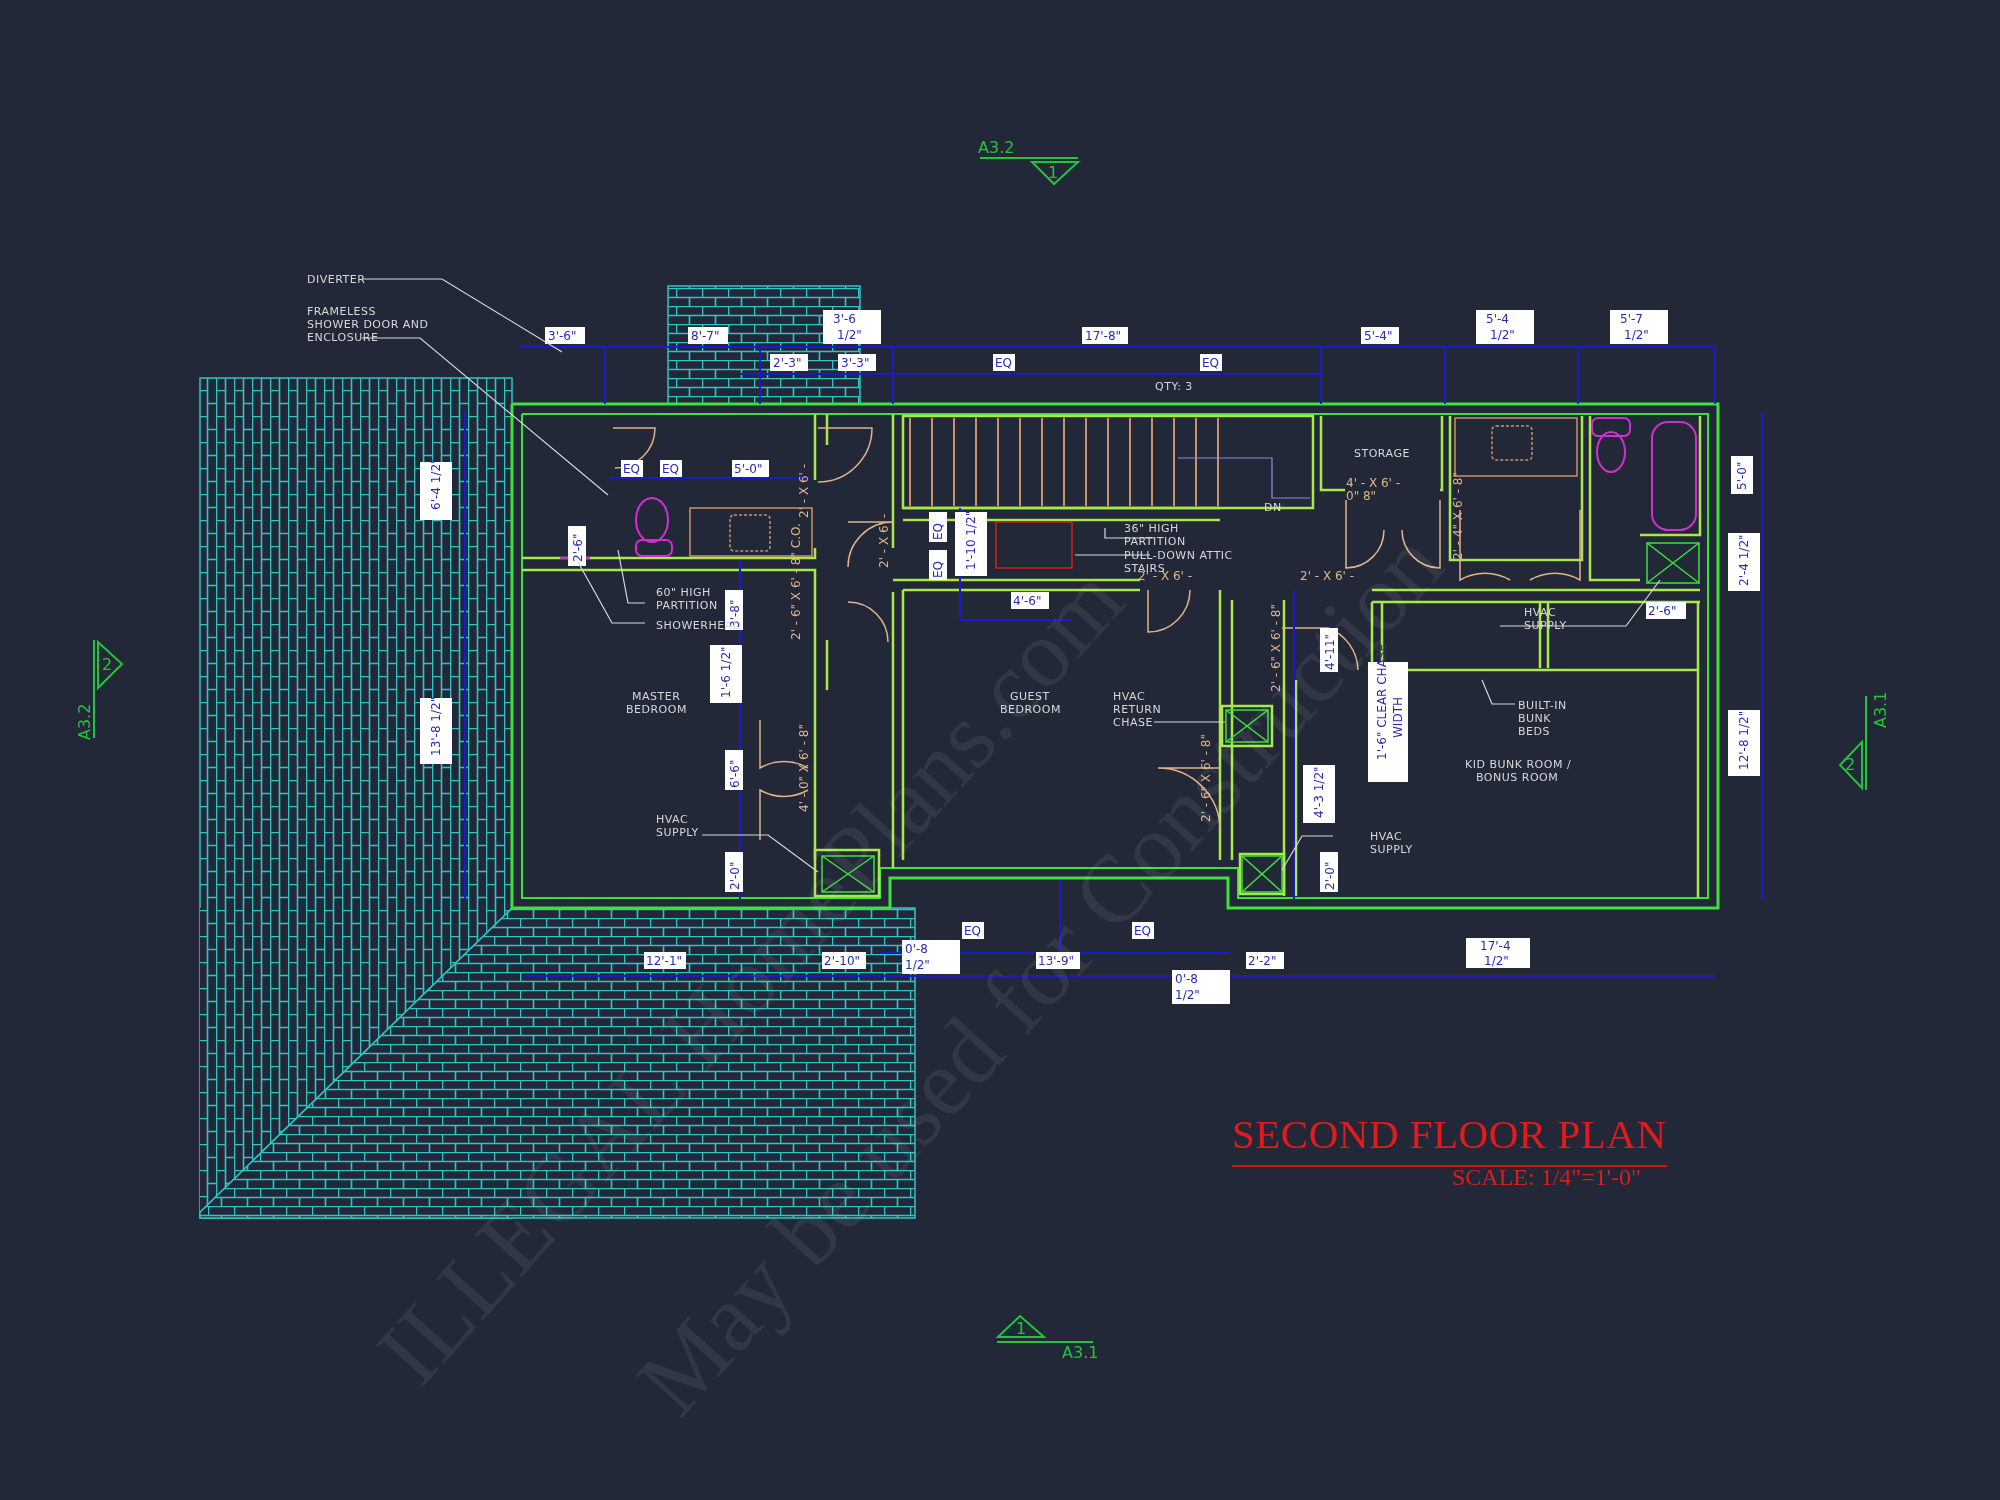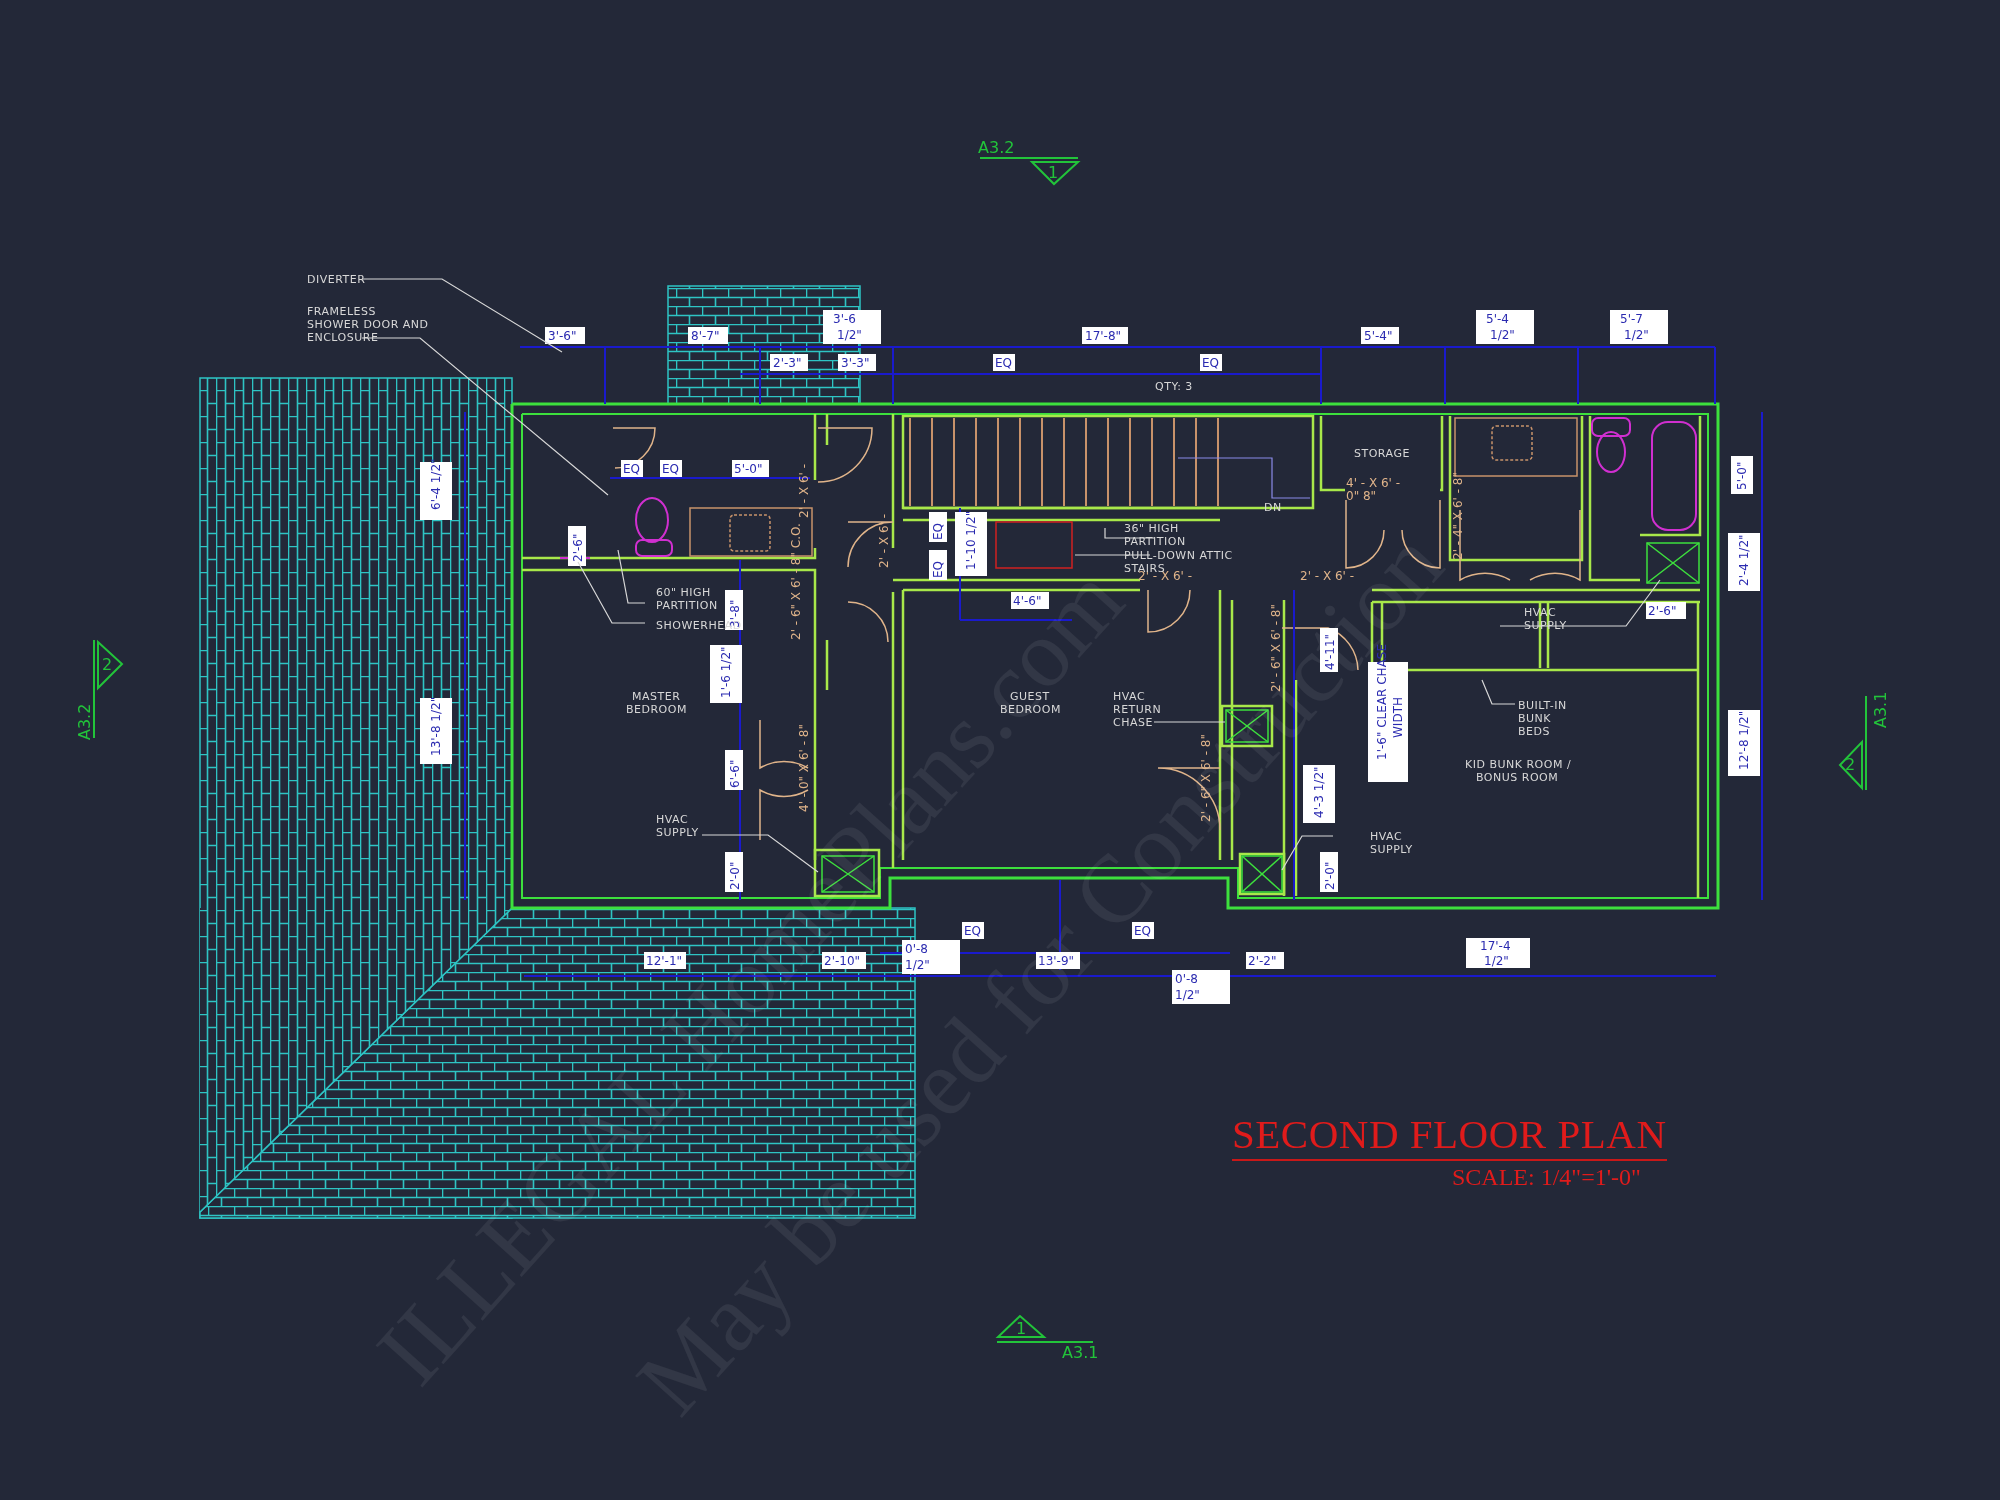--- a/index.html
+++ b/index.html
@@ -4,21 +4,21 @@
 <style>
   html, body { margin:0; padding:0; background:#232838; }
   body { width:2000px; height:1500px; position:relative; overflow:hidden; font-family:"Liberation Sans", sans-serif; }
   #plan { position:absolute; left:0; top:0; width:2000px; height:1500px; }
   .lbl { fill:#d8d8d8; font-family:"DejaVu Sans", sans-serif; font-size:11px; letter-spacing:0.5px; }
   .dim-box { fill:#ffffff; }
   .dim-txt { fill:#2a2ab0; font-family:"DejaVu Sans", sans-serif; font-size:12px; }
   .door-txt { fill:#e0b48a; font-family:"DejaVu Sans", sans-serif; font-size:12px; }
   .sec-txt { fill:#22c43a; font-family:"DejaVu Sans", sans-serif; font-size:16px; }
   .wm { fill:#ffffff; fill-opacity:0.07; font-family:"Liberation Serif", serif; font-size:96px; }
-  .title { position:absolute; left:1232px; top:1112px; color:#e01b1b; font-family:"Liberation Serif", serif; font-size:41px; letter-spacing:0.5px; border-bottom:2px solid #c81818; padding-bottom:2px; line-height:1.1; }
+  .title { position:absolute; left:1232px; top:1112px; color:#e01b1b; font-family:"Liberation Serif", serif; font-size:41px; letter-spacing:0.5px; border-bottom:2px solid #c81818; padding-bottom:8px; line-height:1.1; }
   .scale { position:absolute; left:1452px; top:1164px; color:#e01b1b; font-family:"Liberation Serif", serif; font-size:24px; }
 </style>
 </head>
 <body>
 
 <svg id="plan" viewBox="0 0 2000 1500" xmlns="http://www.w3.org/2000/svg">
   <defs>
     <pattern id="brick" width="26" height="18" patternUnits="userSpaceOnUse">
       <rect width="26" height="18" fill="#232838"></rect>
       <path d="M0 0.5 H26 M0 9.5 H26 M0.5 0 V9 M13.5 9 V18" stroke="#2ec4c4" stroke-width="1.6" fill="none"></path>

